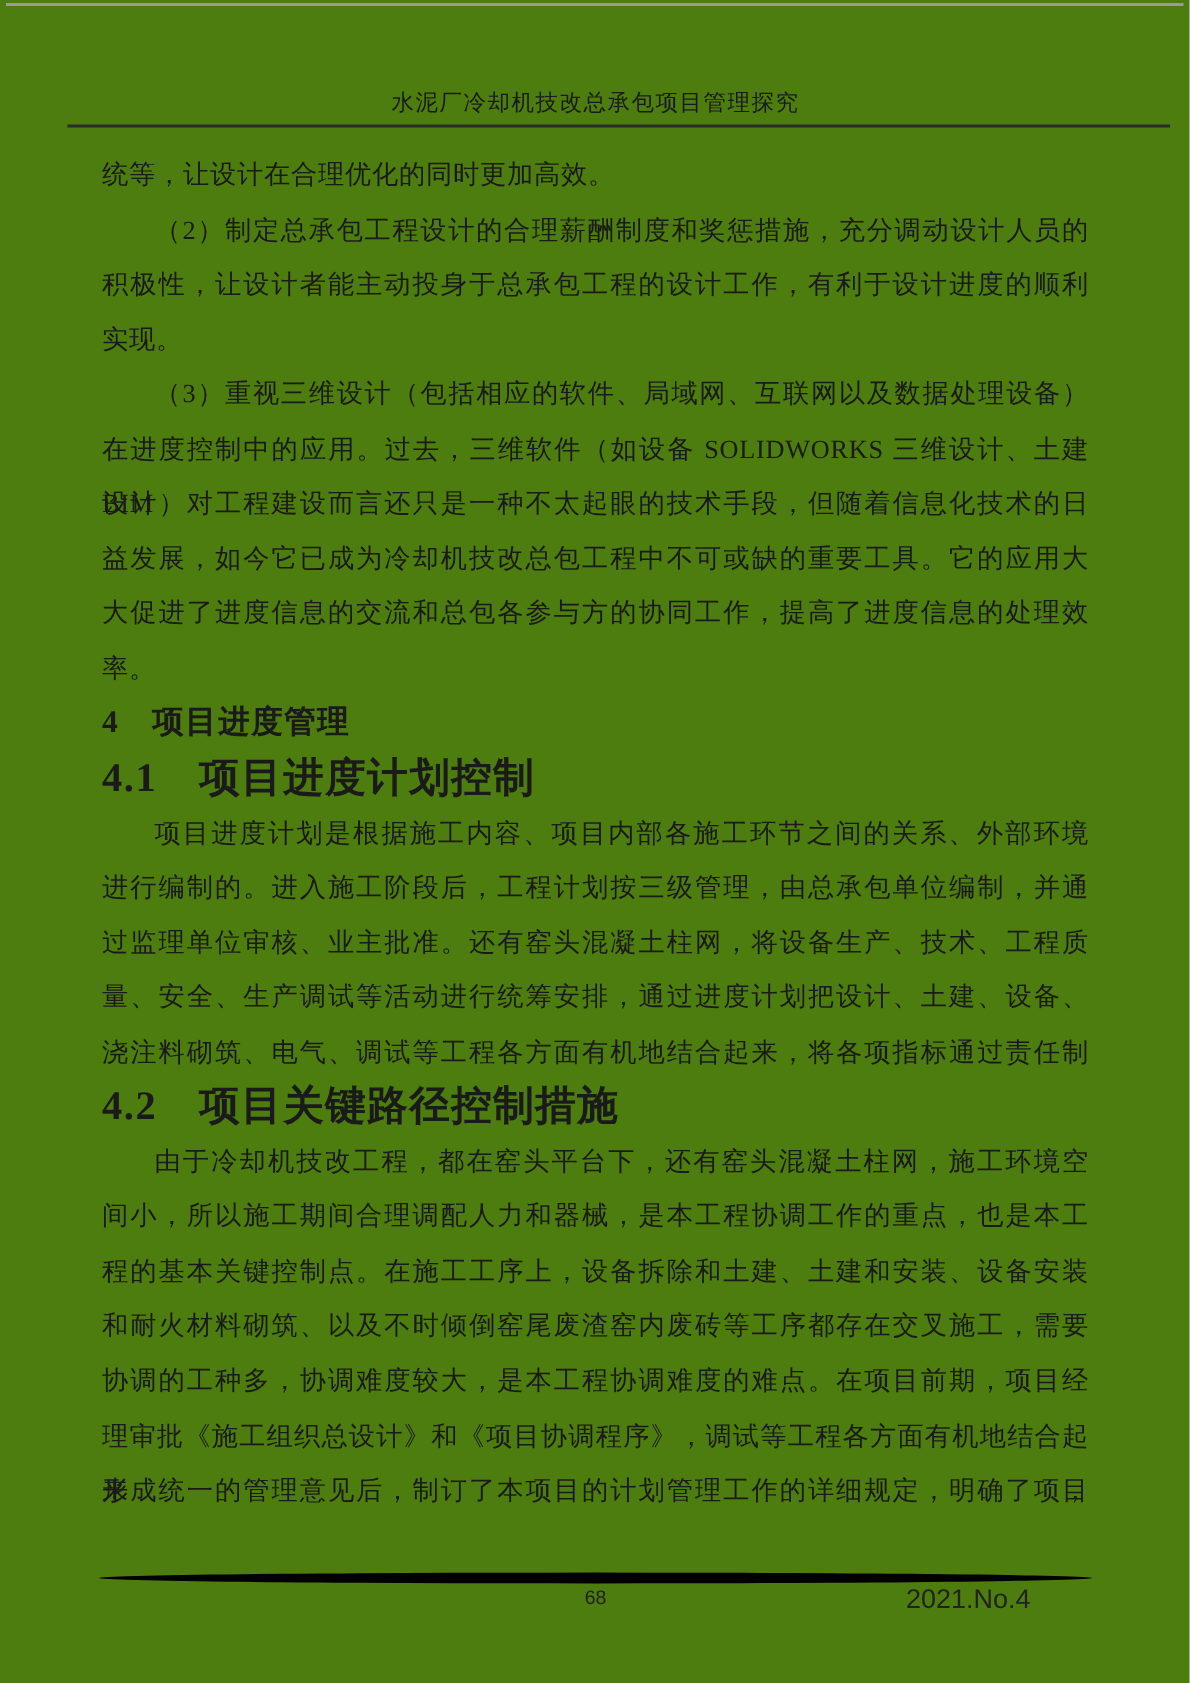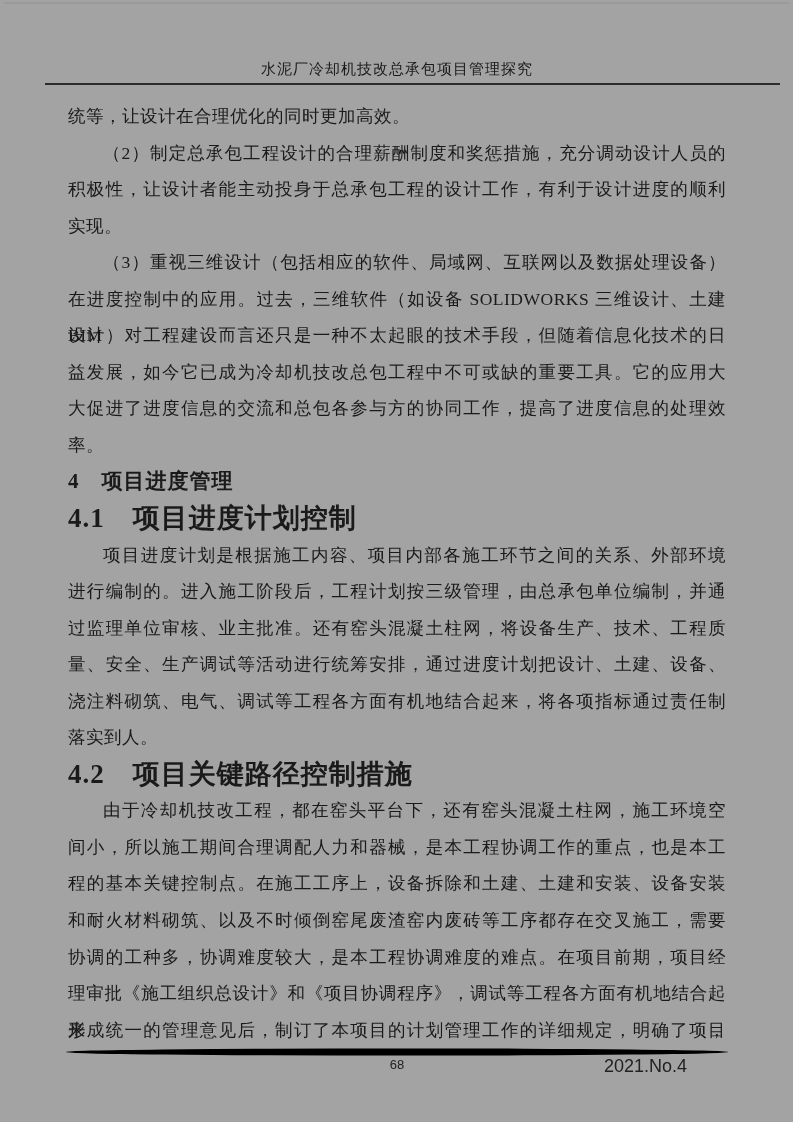--- a/index.html
+++ b/index.html
@@ -1,20 +1,20 @@
 <!DOCTYPE html>
 <html><head>
 <meta charset="utf-8">
 <style>
   html, body { margin: 0; padding: 0; background: #e8e8e8; }
   .page {
     position: relative;
     width: 793px;
     height: 1122px;
-    background: #a3a3a3;
+    background: #4d7c0f;
     overflow: hidden;
     font-family: "Liberation Serif", "DejaVu Serif", serif;
     color: #1a1a1a;
   }
   .scan-top-edge {
     position: absolute;
     top: 2px; left: 4px;
     width: 785px; height: 2px;
     background: #9a9a9a;
   }
@@ -107,21 +107,20 @@
       <div class="line full">益发展，如今它已成为冷却机技改总包工程中不可或缺的重要工具。它的应用大</div>
       <div class="line full">大促进了进度信息的交流和总包各参与方的协同工作，提高了进度信息的处理效</div>
       <div class="line end">率。</div>
       <div class="line h1">4　项目进度管理</div>
       <div class="line h2">4.1　项目进度计划控制</div>
       <div class="line full indent">项目进度计划是根据施工内容、项目内部各施工环节之间的关系、外部环境</div>
       <div class="line full">进行编制的。进入施工阶段后，工程计划按三级管理，由总承包单位编制，并通</div>
       <div class="line full">过监理单位审核、业主批准。还有窑头混凝土柱网，将设备生产、技术、工程质</div>
       <div class="line full">量、安全、生产调试等活动进行统筹安排，通过进度计划把设计、土建、设备、</div>
       <div class="line full">浇注料砌筑、电气、调试等工程各方面有机地结合起来，将各项指标通过责任制</div>
-      <div class="line end">落实到人。</div>
       <div class="line h2">4.2　项目关键路径控制措施</div>
       <div class="line full indent">由于冷却机技改工程，都在窑头平台下，还有窑头混凝土柱网，施工环境空</div>
       <div class="line full">间小，所以施工期间合理调配人力和器械，是本工程协调工作的重点，也是本工</div>
       <div class="line full">程的基本关键控制点。在施工工序上，设备拆除和土建、土建和安装、设备安装</div>
       <div class="line full">和耐火材料砌筑、以及不时倾倒窑尾废渣窑内废砖等工序都存在交叉施工，需要</div>
       <div class="line full">协调的工种多，协调难度较大，是本工程协调难度的难点。在项目前期，项目经</div>
       <div class="line full">理审批《施工组织总设计》和《项目协调程序》，调试等工程各方面有机地结合起来，</div>
       <div class="line full">形成统一的管理意见后，制订了本项目的计划管理工作的详细规定，明确了项目</div>
     </div>
 

